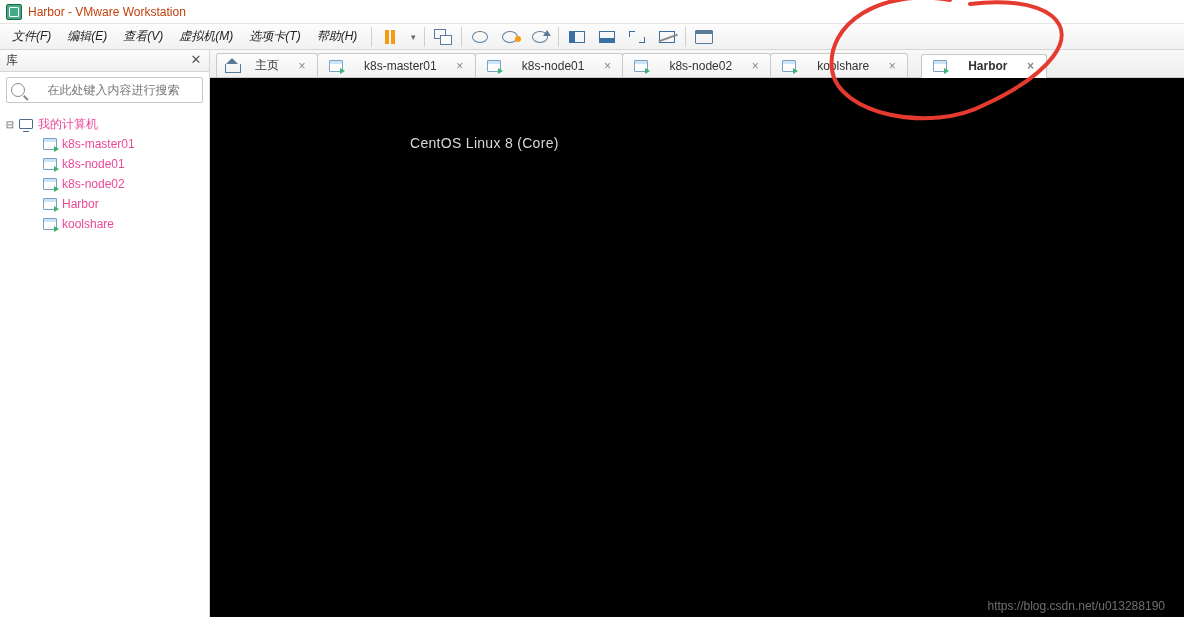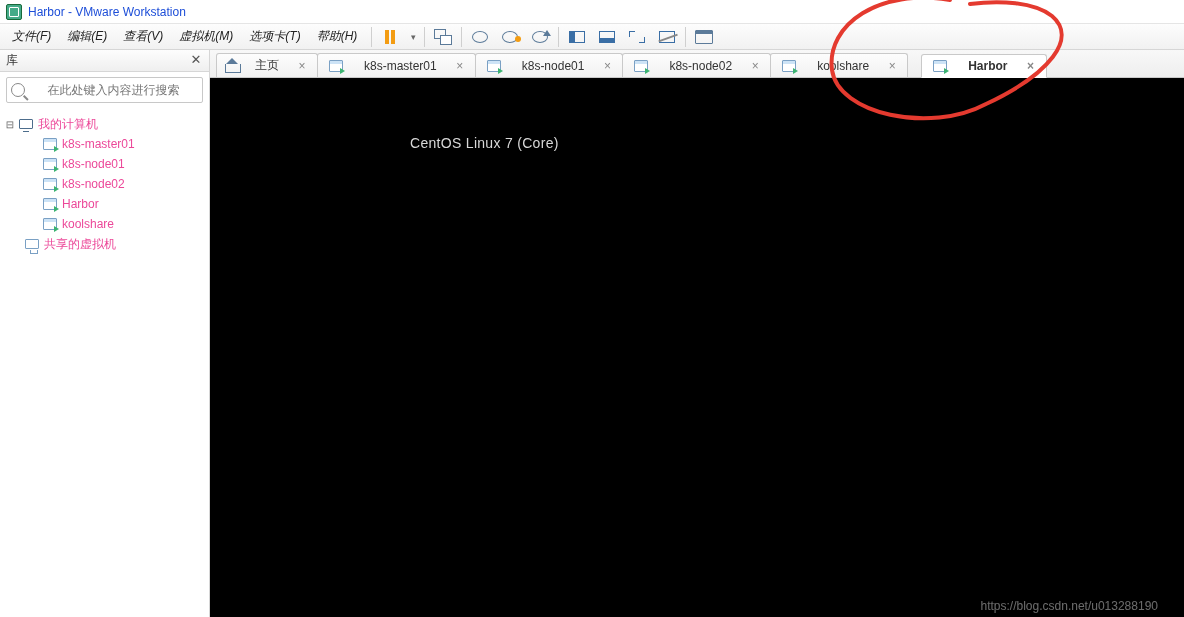--- a/index.html
+++ b/index.html
@@ -1,21 +1,21 @@
 <!DOCTYPE html>
 <html><head>
 <meta charset="utf-8">
 <style>
   * { box-sizing: border-box; font-family: "Microsoft YaHei", "Segoe UI", Arial, sans-serif; }
   body { margin:0; padding:0; width:1184px; height:617px; overflow:hidden; background:#fff; font-size:12px; color:#222; position:relative;}
   
   .titlebar { height:24px; display:flex; align-items:center; padding:0 6px; background:#fff; border-bottom:1px solid #e5e5e5;}
   .app-icon { width:16px; height:16px; background:#4a8; border:1px solid #186a3b; border-radius:2px; display:flex;align-items:center;justify-content:center; margin-right:6px;}
   .app-icon::before{content:"";width:8px;height:8px;border:1px solid #fff;border-radius:1px;}
-  .titlebar-text{font-size:12px;color:#1d4ed8;}
+  .titlebar-text{font-size:12px;color:#c2410c;}
   
   .menubar { height:26px; display:flex; align-items:center; padding:0 4px; background:linear-gradient(#fdfdfd,#f1f1f1); border-bottom:1px solid #d6d6d6;}
   .menu-item { padding:8px 8px; cursor:default;font-style:italic; }
   .vsep { width:1px; height:20px; background:#cfcfcf; margin:0 6px;}
   .tb-group{display:flex;align-items:center;gap:6px;}
   .tb-btn { width:24px; height:22px; display:flex; align-items:center; justify-content:center; cursor:default; border-radius:2px;}
   .tb-small-drop{width:10px;color:#666;font-size:9px;display:flex;align-items:center;justify-content:center;}
   .pause-icon{display:flex;gap:2px;}
   .pause-icon span{width:4px;height:14px;background:#f39c12;}
   .oval{width:16px;height:12px;border:1.5px solid #5b7a99;border-radius:50%;}
@@ -68,21 +68,21 @@
   .tab{display:flex;align-items:center;height:24px;padding:0 8px;border:1px solid #c9c9c9;border-bottom:none;background:linear-gradient(#fdfdfd,#f1f1f1);border-radius:3px 3px 0 0;font-size:12px;color:#333;cursor:default;margin-right:-1px;gap:16px;white-space:nowrap;}
   .tab.active{background:#fff;font-weight:bold;position:relative;top:1px;border-bottom:1px solid #fff;}
   .tab .tab-close{font-size:12px;color:#888;width:14px;text-align:center;}
   .tab-gap{width:14px;}
   .home-icon{width:14px;height:12px;position:relative;}
   .home-icon::before{content:"";position:absolute;left:0;top:4px;width:14px;height:8px;border:1.3px solid #5b7a99;border-top:none;}
   .home-icon::after{content:"";position:absolute;left:1px;top:-2px;width:0;height:0;border-left:6px solid transparent;border-right:6px solid transparent;border-bottom:6px solid #5b7a99;}
   
   .terminal{flex:1;background:#000;color:#d8d8d8;font-family:"Courier New",monospace;font-size:14px;padding:40px 0 0 200px;position:relative;letter-spacing:0.3px;white-space:pre;}
   .term-line{line-height:18px;}
-  .watermark{position:absolute;right:26px;bottom:4px;color:rgba(255,255,255,0.42);font-family:Arial,sans-serif;font-size:12px;letter-spacing:0;}
+  .watermark{position:absolute;right:19px;bottom:4px;color:rgba(255,255,255,0.42);font-family:Arial,sans-serif;font-size:12px;letter-spacing:0;}
   
   .annot{position:absolute;pointer-events:none;}
   .annot svg{overflow:visible;}
 </style>
 </head>
 <body>
 
 <div class="titlebar">
   <div class="app-icon"></div>
   <div class="titlebar-text">Harbor - VMware Workstation</div>
@@ -185,26 +185,20 @@
             <span class="vm-icon on"></span>
           </span>
         <span class="tree-label">Harbor</span>
       </div>
       <div class="tree-row ind2">
         <span class="node-icon">
             <span class="vm-icon on"></span>
           </span>
         <span class="tree-label">koolshare</span>
       </div>
-      <div class="tree-row ind1">
-        <span class="node-icon">
-            <span class="net-icon"></span>
-          </span>
-        <span class="tree-label">共享的虚拟机</span>
-      </div>
     </div>
   </div>
 
   <div class="main">
     <div class="tabstrip">
       <div class="tab">
         <span class="home-icon"></span>
         <span>主页</span>
         <span class="tab-close">×</span>
       </div>
@@ -240,21 +234,21 @@
       <div class="tab active">
         <span class="node-icon">
             <span class="vm-icon on"></span>
           </span>
         <span>Harbor</span>
         <span class="tab-close">×</span>
       </div>
     </div>
 
     <div class="terminal">
-<div class="term-line">CentOS Linux 7 (Core)</div>
+<div class="term-line">CentOS Linux 8 (Core)</div>
 <div class="term-line">&nbsp;</div>
       <div class="watermark">https://blog.csdn.net/u013288190</div>
     </div>
   </div>
 </div>
 
 <div class="annot" style="left:820px;top:-6px;">
   <svg width="270" height="160">
     <path d="M130 6 C60 -6 6 30 12 76 C18 120 110 140 166 110 C230 80 258 44 232 22 C214 8 180 6 150 10" stroke="#e43a2f" stroke-width="4" fill="none" stroke-linecap="round"></path>
   </svg>

